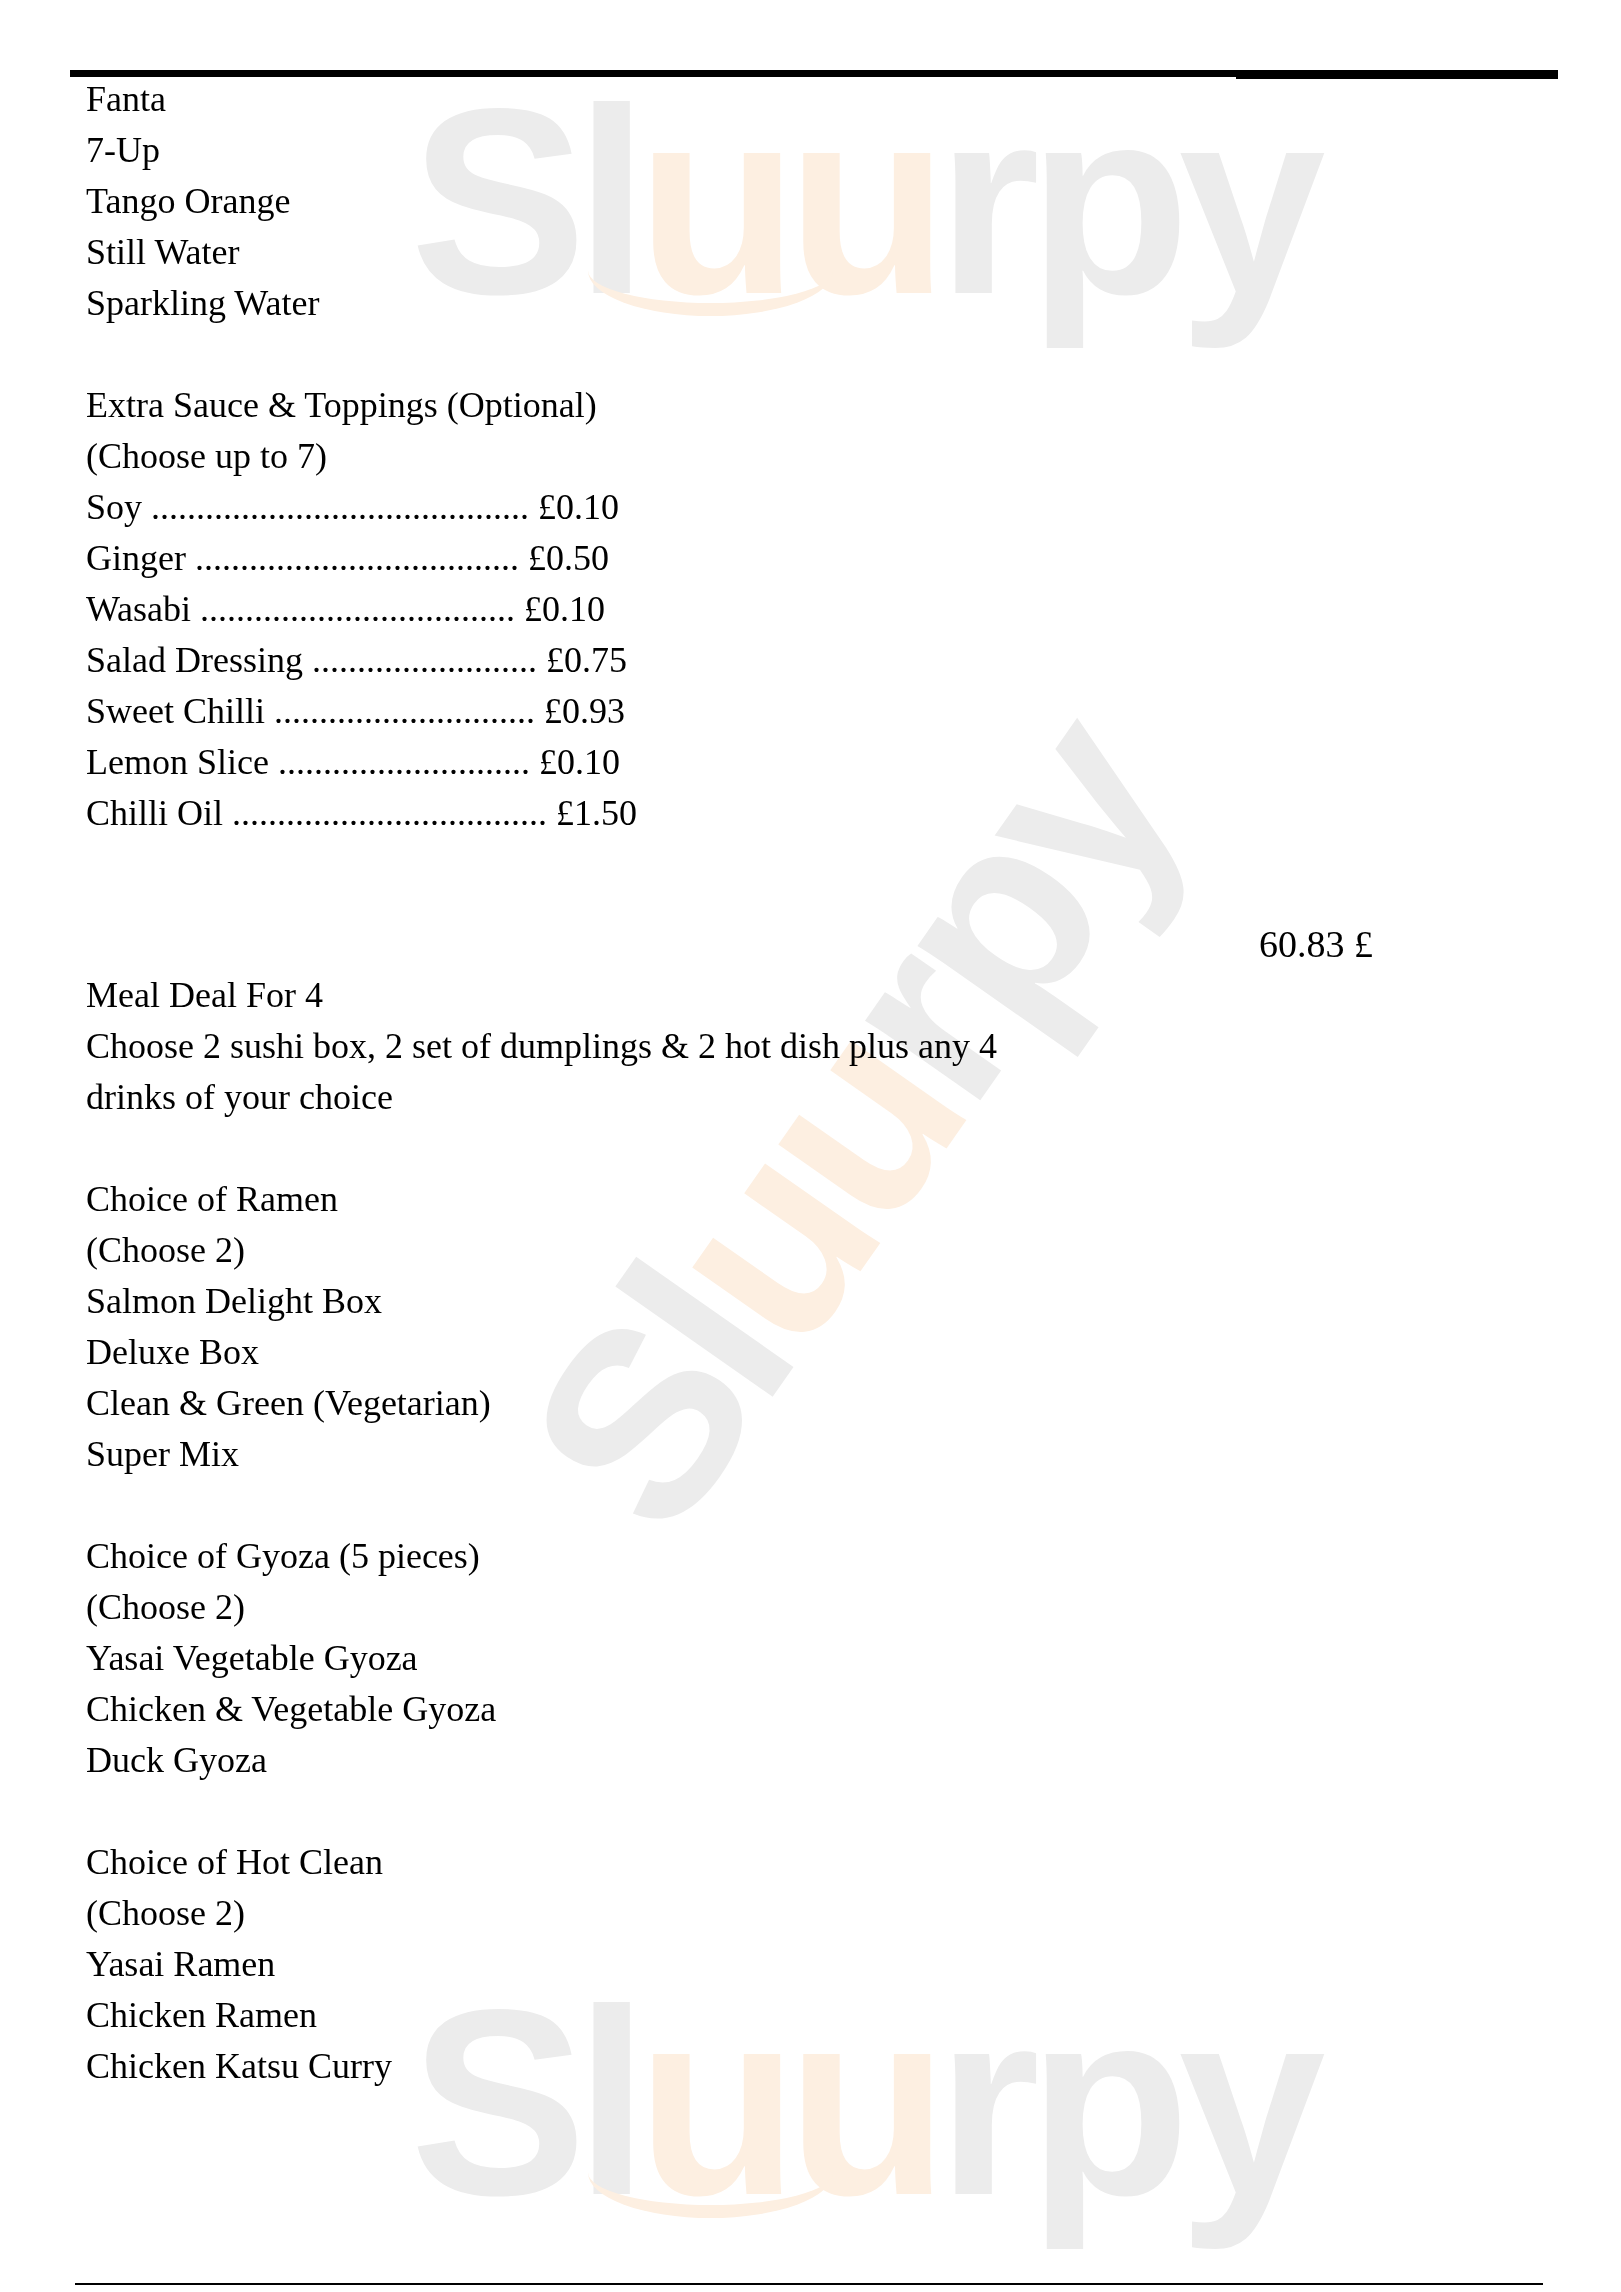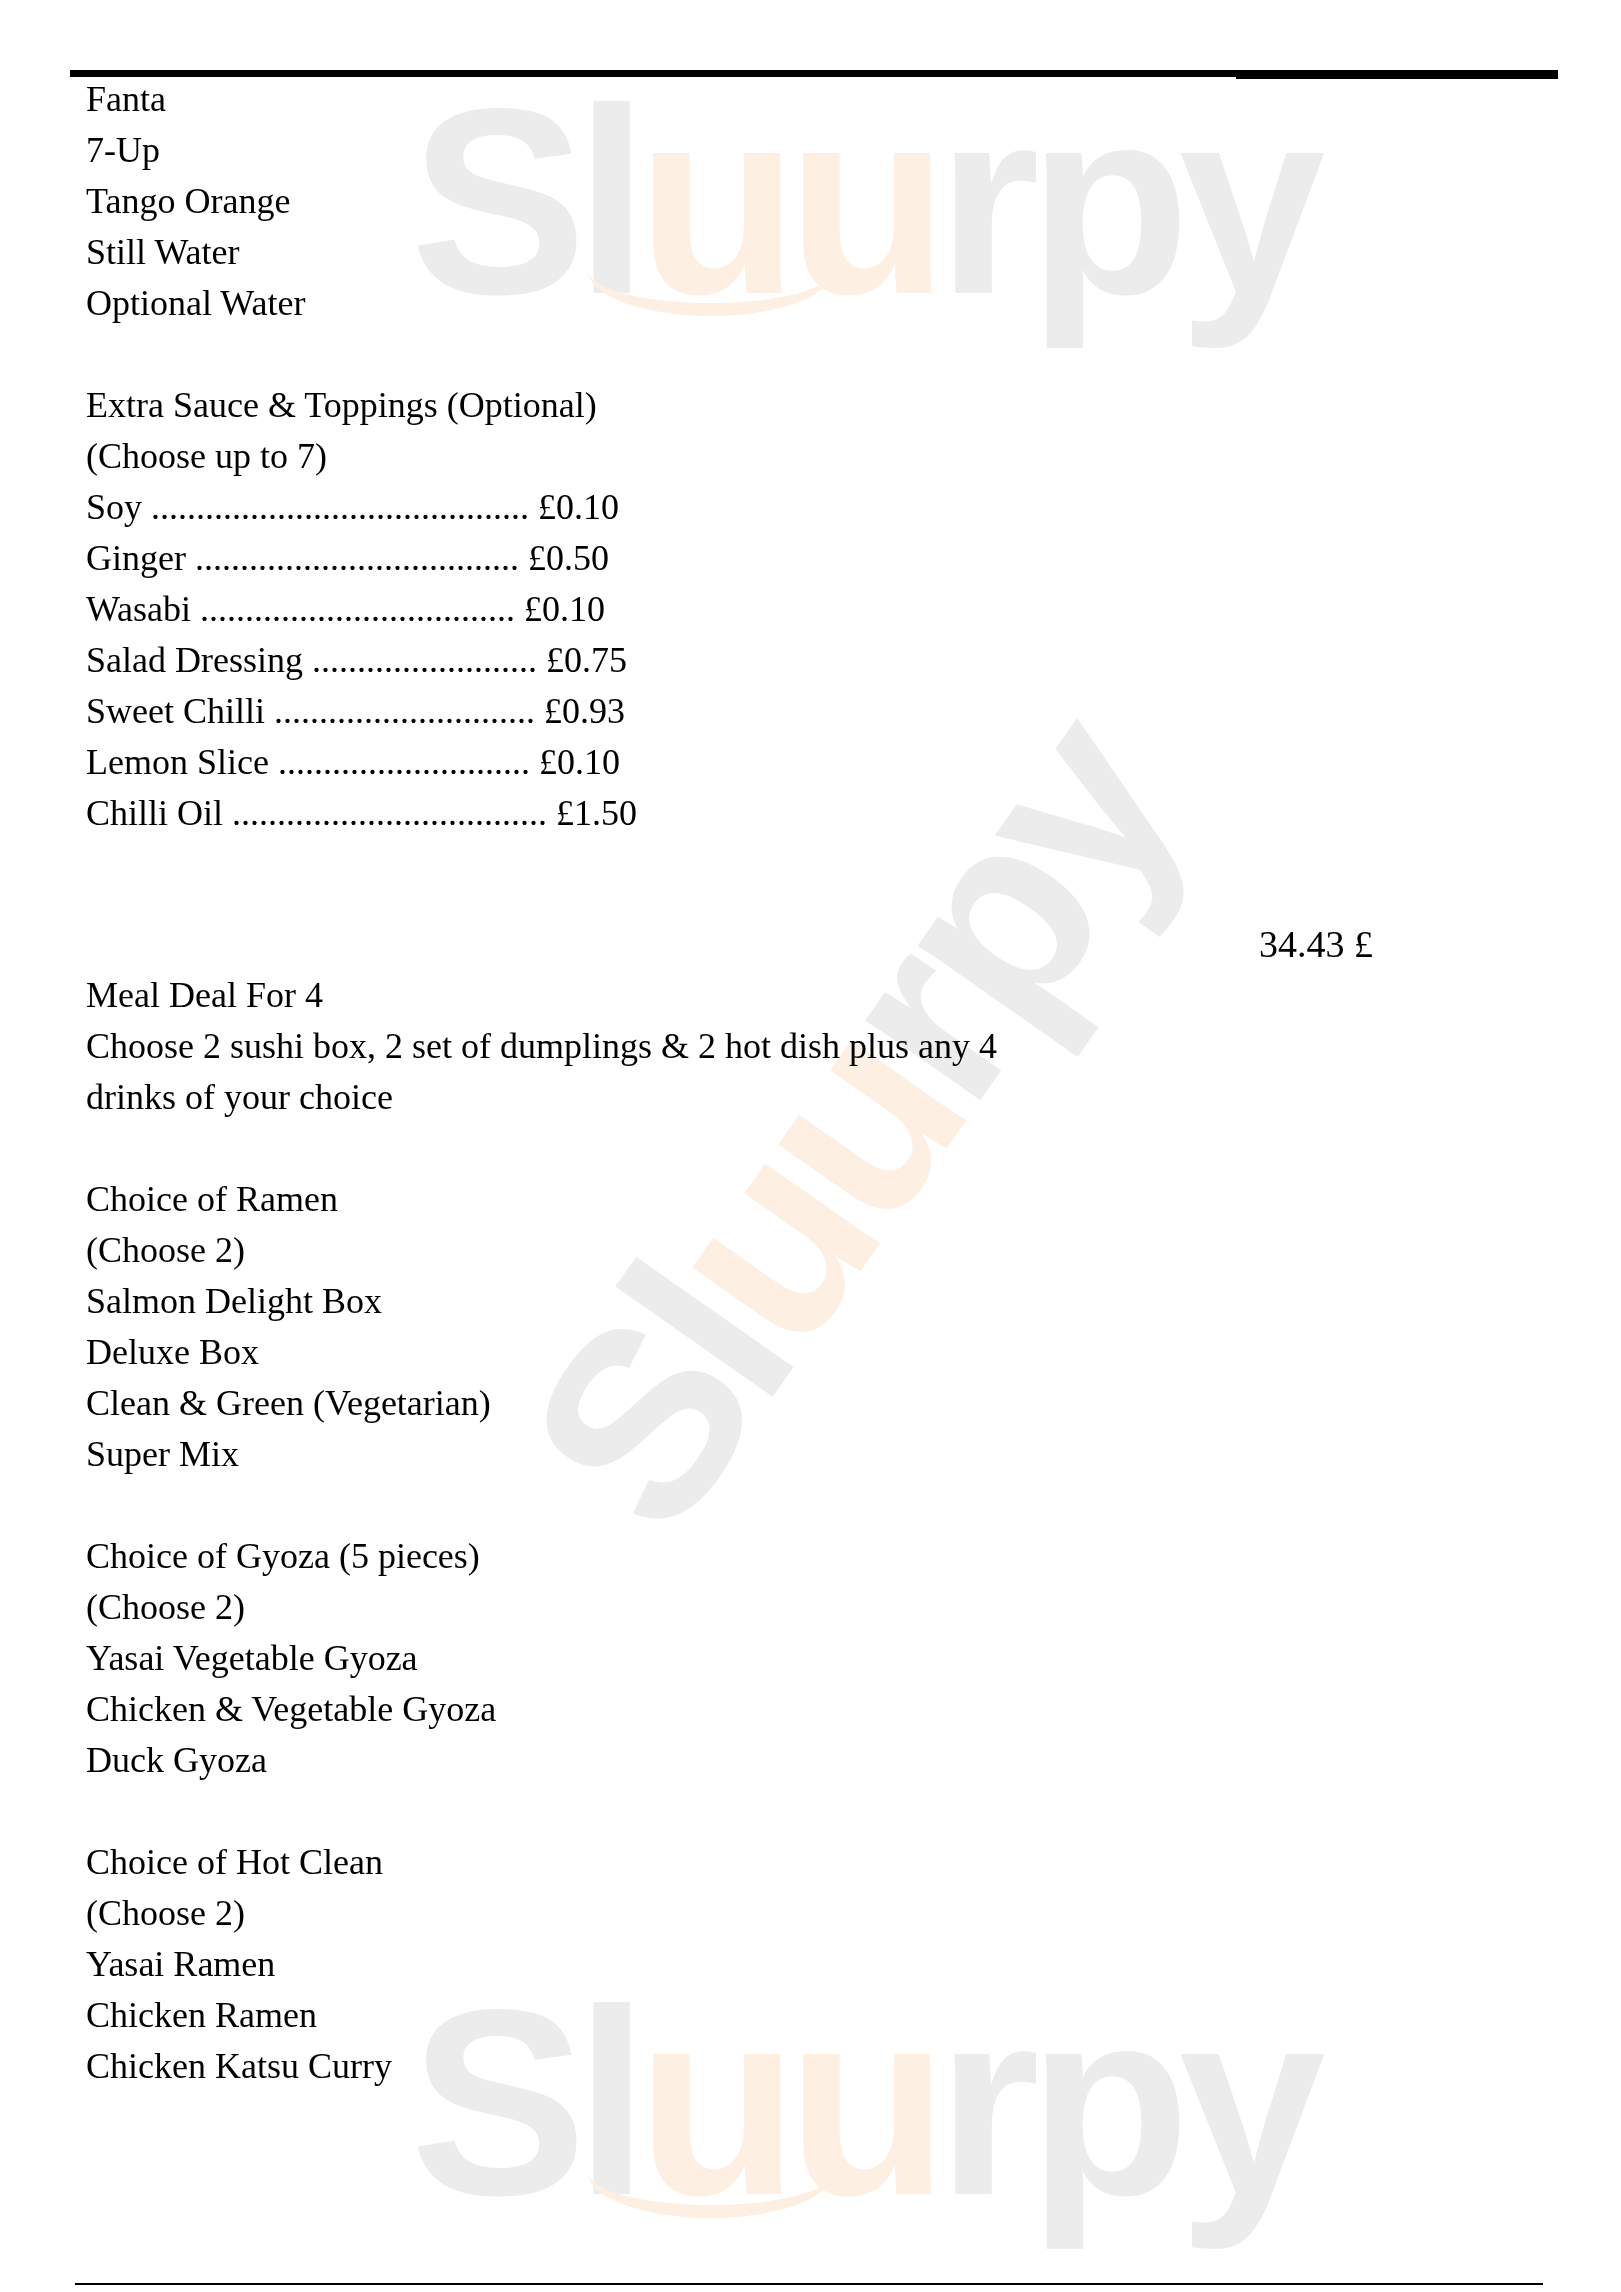--- a/index.html
+++ b/index.html
@@ -35,29 +35,29 @@
   <div class="watermark" style="left:410px; top:1970px; font-size:265px; letter-spacing:-11.8px;">
     <span class="wm-gray">Sl</span><span class="wm-orange">uu</span><span class="wm-gray">rpy</span>
   </div>
   <div class="wm-smile" style="left:588px; top:2127px; width:245px; height:78px;"></div>
 
   <div class="rule" style="left:70px; top:70px; width:1166px; height:6.9px;"></div>
   <div class="rule" style="left:1236px; top:70px; width:322px; height:8.8px;"></div>
 
   <div class="rule" style="left:75px; top:2283px; width:1468px; height:2px;"></div>
 
-  <div class="price">34.43 £</div>
+  <div class="price">60.83 £</div>
 
   <div class="col">
     <div>
       <div class="line">Fanta</div>
       <div class="line">7-Up</div>
       <div class="line">Tango Orange</div>
       <div class="line">Still Water</div>
-      <div class="line">Optional Water</div>
+      <div class="line">Sparkling Water</div>
     </div>
     <div class="blank"></div>
 
     <div>
       <div class="line">Extra Sauce &amp; Toppings (Optional)</div>
       <div class="line">(Choose up to 7)</div>
       <div class="line">Soy .......................................... £0.10</div>
       <div class="line">Ginger .................................... £0.50</div>
       <div class="line">Wasabi ................................... £0.10</div>
       <div class="line">Salad Dressing ......................... £0.75</div>

